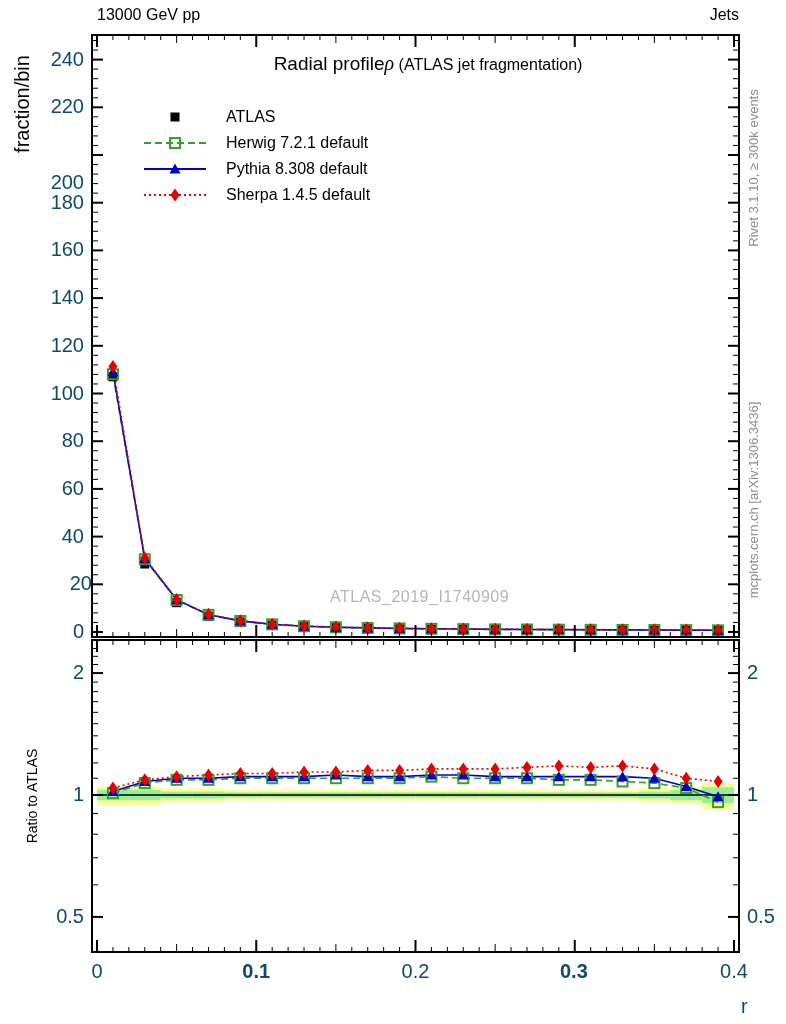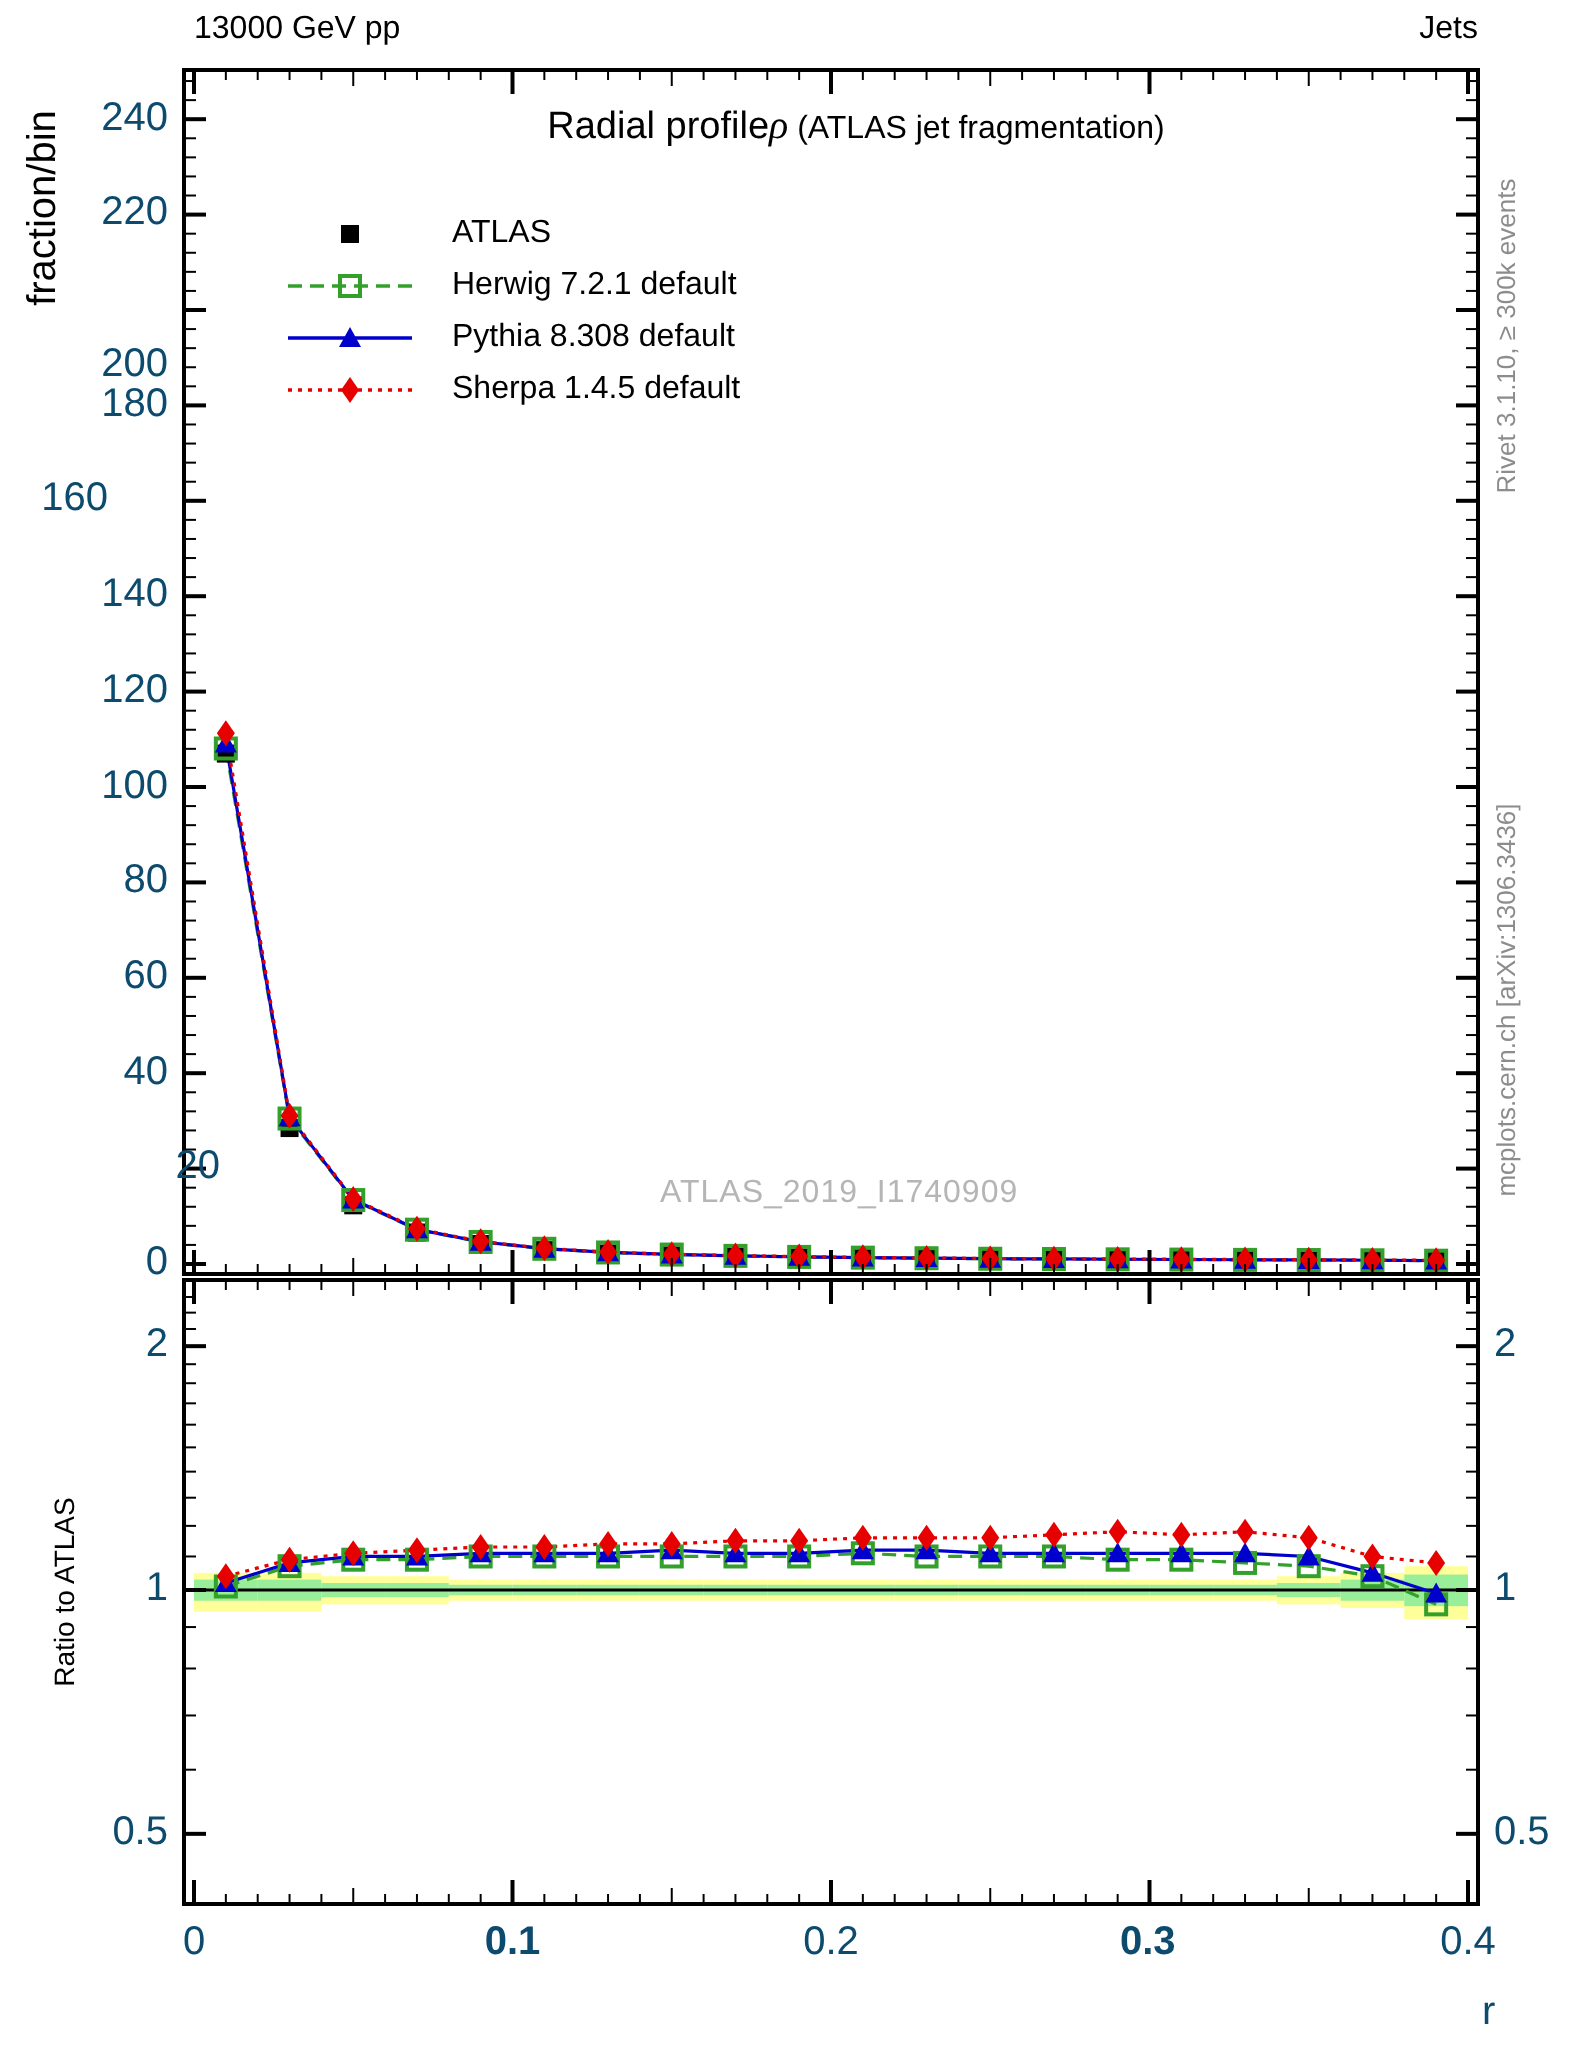--- a/index.html
+++ b/index.html
@@ -610,28 +610,28 @@
   <div class="abs rot" style="left:32px;top:796px;font-size:14px;">Ratio to ATLAS</div>
   <div class="abs ticklab" style="left:741px;top:995px;">r</div>
 
   <div class="abs rot vnote" style="left:753px;top:168px;">Rivet 3.1.10, ≥ 300k events</div>
   <div class="abs rot vnote" style="left:753px;top:500px;">mcplots.cern.ch [arXiv:1306.3436]</div>
 
   <div id="watermark" class="abs" style="left:330px;top:588px;">ATLAS_2019_I1740909</div>
 
   <div id="labels">
       <div class="abs ticklab" style="right: 702px; top: 620px;">0</div>
-      <div class="abs ticklab" style="right: 676px; top: 572.3px;">20</div>
+      <div class="abs ticklab" style="right: 694px; top: 572.3px;">20</div>
       <div class="abs ticklab" style="right: 702px; top: 524.6px;">40</div>
       <div class="abs ticklab" style="right: 702px; top: 476.9px;">60</div>
       <div class="abs ticklab" style="right: 702px; top: 429.2px;">80</div>
       <div class="abs ticklab" style="right: 702px; top: 381.5px;">100</div>
       <div class="abs ticklab" style="right: 702px; top: 333.8px;">120</div>
       <div class="abs ticklab" style="right: 702px; top: 286.1px;">140</div>
-      <div class="abs ticklab" style="right: 732px; top: 238.4px;">160</div>
+      <div class="abs ticklab" style="right: 702px; top: 238.4px;">160</div>
       <div class="abs ticklab" style="right: 702px; top: 190.7px;">180</div>
       <div class="abs ticklab" style="right: 702px; top: 143px; margin-top: 28px;">200</div>
       <div class="abs ticklab" style="right: 702px; top: 95.3px;">220</div>
       <div class="abs ticklab" style="right: 702px; top: 47.6px;">240</div>
       <div class="abs ticklab" style="right: 702px; top: 904.917px;">0.5</div>
       <div class="abs ticklab" style="left: 747px; top: 904.917px;">0.5</div>
       <div class="abs ticklab" style="right: 702px; top: 783px;">1</div>
       <div class="abs ticklab" style="left: 747px; top: 783px;">1</div>
       <div class="abs ticklab" style="right: 702px; top: 661.083px;">2</div>
       <div class="abs ticklab" style="left: 747px; top: 661.083px;">2</div>

